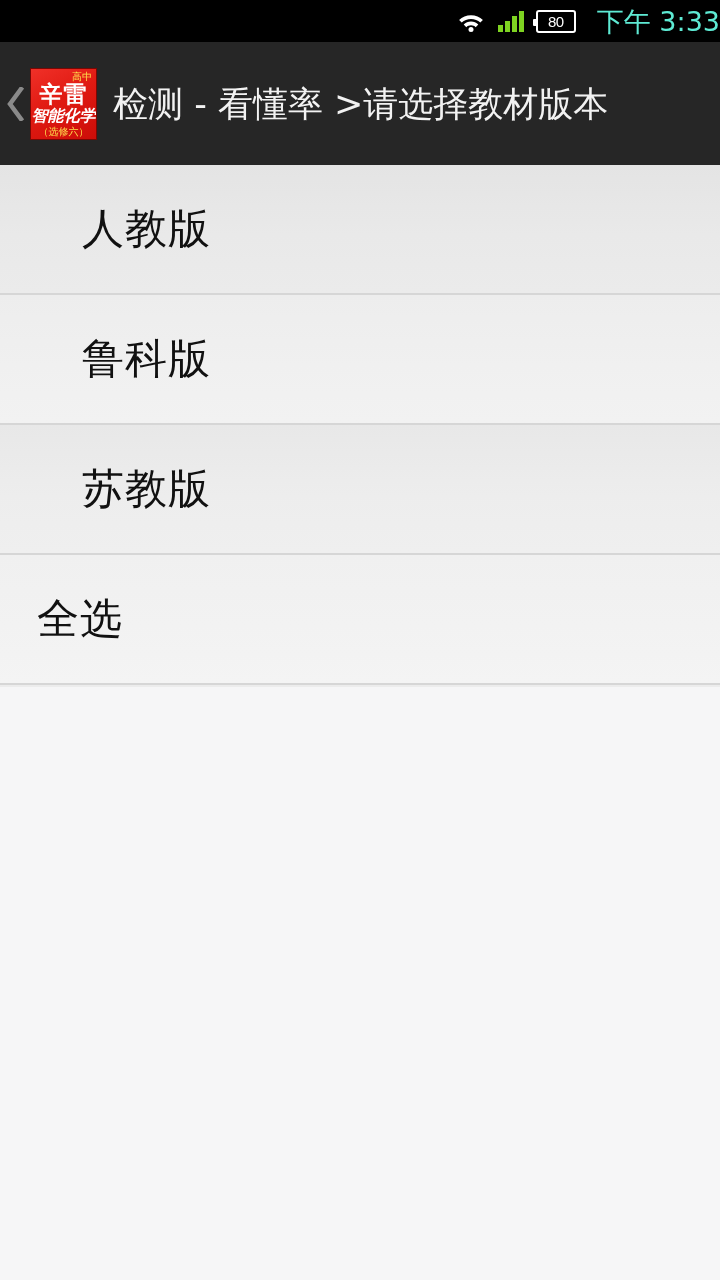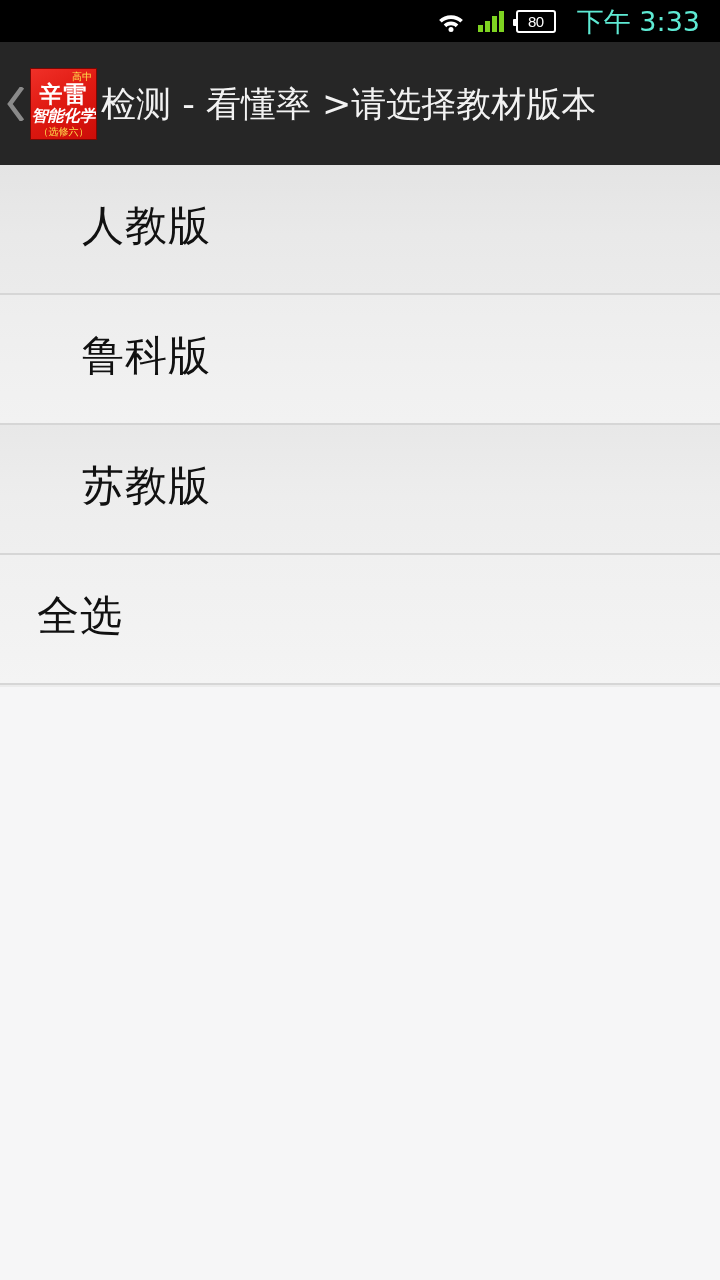--- a/index.html
+++ b/index.html
@@ -18,21 +18,21 @@
   
   .status-bar {
     position: relative;
     width: 720px;
     height: 42px;
     background: #000000;
     display: flex;
     align-items: center;
     justify-content: flex-end;
     box-sizing: border-box;
-    padding-right: 20px;
+    padding-right: 0;
   }
   .status-icons {
     display: flex;
     align-items: center;
     gap: 11px;
   }
   .icon-wifi { width: 30px; height: 24px; display: block; }
   .icon-signal { width: 28px; height: 24px; display: block; }
   .battery {
     position: relative;
@@ -151,42 +151,41 @@
     color: #ffe14d;
     font-size: 10px;
     line-height: 11px;
     white-space: nowrap;
   }
 
   .action-title {
     color: #f2f2f2;
     font-size: 35px;
     line-height: 40px;
-    margin-left: 4px;
+    margin-left: 16px;
     white-space: nowrap;
     overflow: hidden;
     flex: 1 1 auto;
   }
 
   
   .list {
     width: 720px;
     background: #f4f4f5;
   }
   .list-row {
     position: relative;
     width: 720px;
     height: 130px;
     box-sizing: border-box;
     display: flex;
     align-items: center;
     padding-left: 82px;
     cursor: pointer;
     border-bottom: 2px solid #d6d6d6;
-    font-family: Liberation Mono, monospace;
   }
   .list-row.r1 { background: linear-gradient(180deg, #e4e4e4 0%, #e9e9e9 55%, #ebebeb 100%); }
   .list-row.r2 { background: linear-gradient(180deg, #e8e8e8 0%, #ededed 55%, #efefef 100%); }
   .list-row.r3 { background: linear-gradient(180deg, #ededed 0%, #f0f0f0 55%, #f2f2f2 100%); }
   .list-row.r4 { background: linear-gradient(180deg, #f0f0f0 0%, #f2f2f2 55%, #f4f4f4 100%); padding-left: 37px; }
   .list-row::after {
     content: "";
     position: absolute;
     left: 0;
     right: 0;

